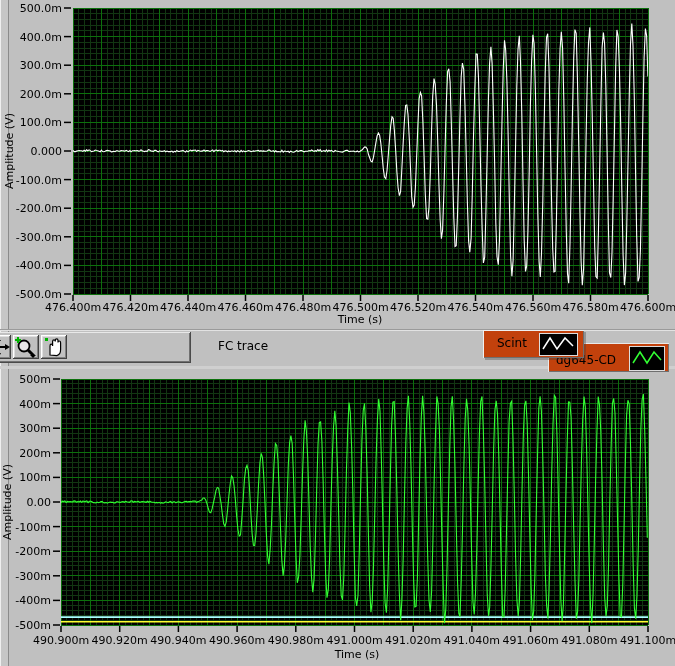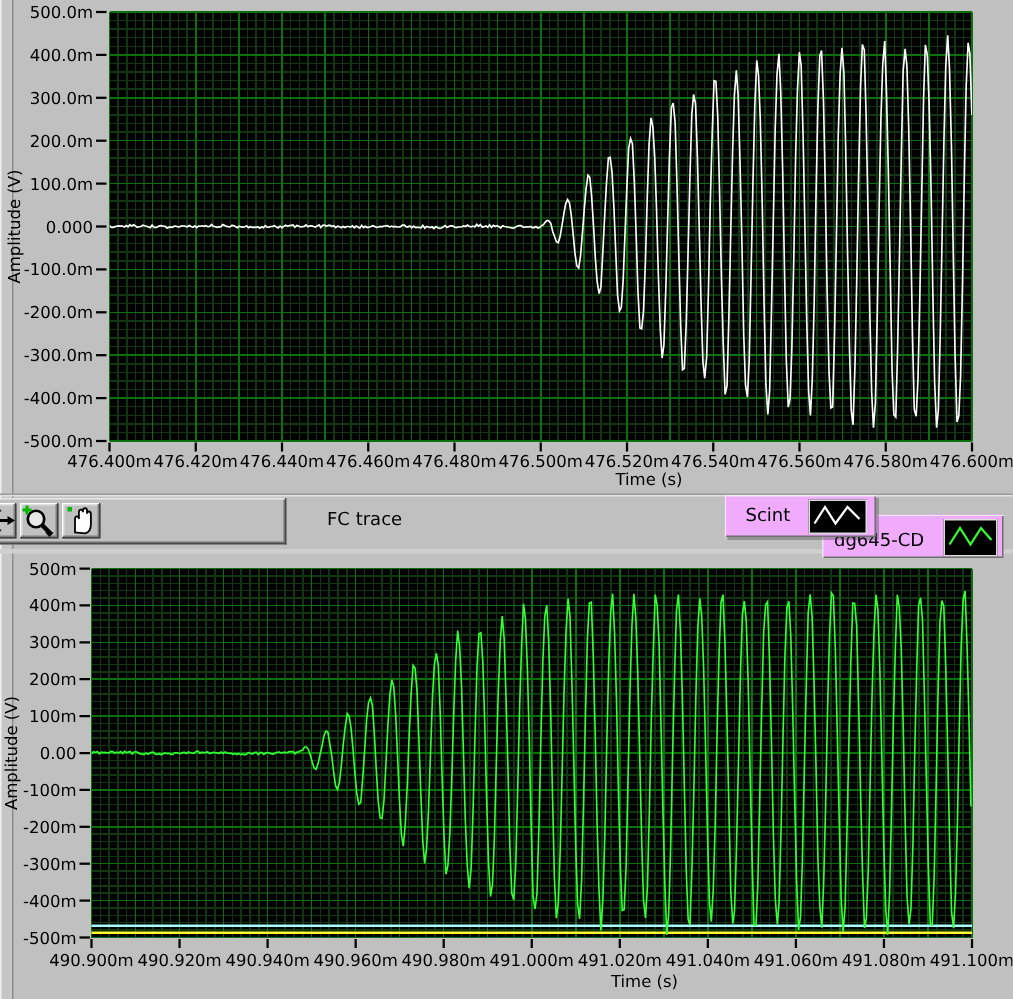--- a/index.html
+++ b/index.html
@@ -5,21 +5,21 @@
   html,body{margin:0;padding:0;}
   body{
     width:675px;height:666px;position:relative;overflow:hidden;
     background:#c0c0c0;
     font-family:"DejaVu Sans",sans-serif;
     -webkit-font-smoothing:antialiased;
   }
   svg.graph{position:absolute;left:0;z-index:2;}
   .axis-label{position:absolute;font-size:11px;color:#000;z-index:3;}
   .ylab{transform:rotate(-90deg);transform-origin:center;text-align:center;}
-  .xlab{text-align:right;}
+  .xlab{text-align:center;}
   .ridge{
     position:absolute;left:651;top:0;width:7px;height:666px;z-index:1;
     background:#c6c6c6;border-left:1px solid #efefef;border-right:1px solid #8b8b8b;
   }
   .sep-top{position:absolute;left:0;top:329px;width:675px;height:1px;background:#9a9a9a;z-index:1;}
   .sep-top2{position:absolute;left:0;top:330px;width:675px;height:1px;background:#e2e2e2;z-index:1;}
   .sep-bot{position:absolute;left:0;top:366px;width:675px;height:3px;background:#cfcfcf;z-index:1;}
   .palette{
     position:absolute;left:0;top:332px;width:190px;height:30px;z-index:4;
     background:#c0c0c0;
@@ -28,21 +28,21 @@
   }
   .tool-btn{
     position:absolute;top:3px;width:26px;height:24px;padding:0;margin:0;
     background:#c0c0c0;border:none;cursor:pointer;
     box-shadow:inset -1px -1px 0 #404040, inset 1px 1px 0 #ffffff,
                inset -2px -2px 0 #808080, inset 2px 2px 0 #dfdfdf;
   }
   .tool-btn svg{display:block;margin:0 auto;}
   .graph-title{position:absolute;left:218px;top:339px;font-size:12px;color:#000;z-index:4;}
   .legend{
-    position:absolute;background:#f0abfc;
+    position:absolute;background:#c2410c;
     box-shadow:inset 1px 1px 0 #e9e9e9, inset -1px -1px 0 #6f6f6f;
   }
   .legend-dg{left:548px;top:343px;width:121px;height:29px;z-index:4;}
   .legend-scint{left:483px;top:330px;width:101px;height:28px;z-index:5;
     box-shadow:inset 1px 1px 0 #f0f0f0, inset -1px -1px 0 #6f6f6f, 2px 2px 0 rgba(64,64,64,.35);}
   .legend-label{position:absolute;font-size:12px;color:#000;white-space:nowrap;}
   .legend-sample{position:absolute;background:#000;border:1px solid #dcdcdc;}
 </style>
 </head>
 <body>

